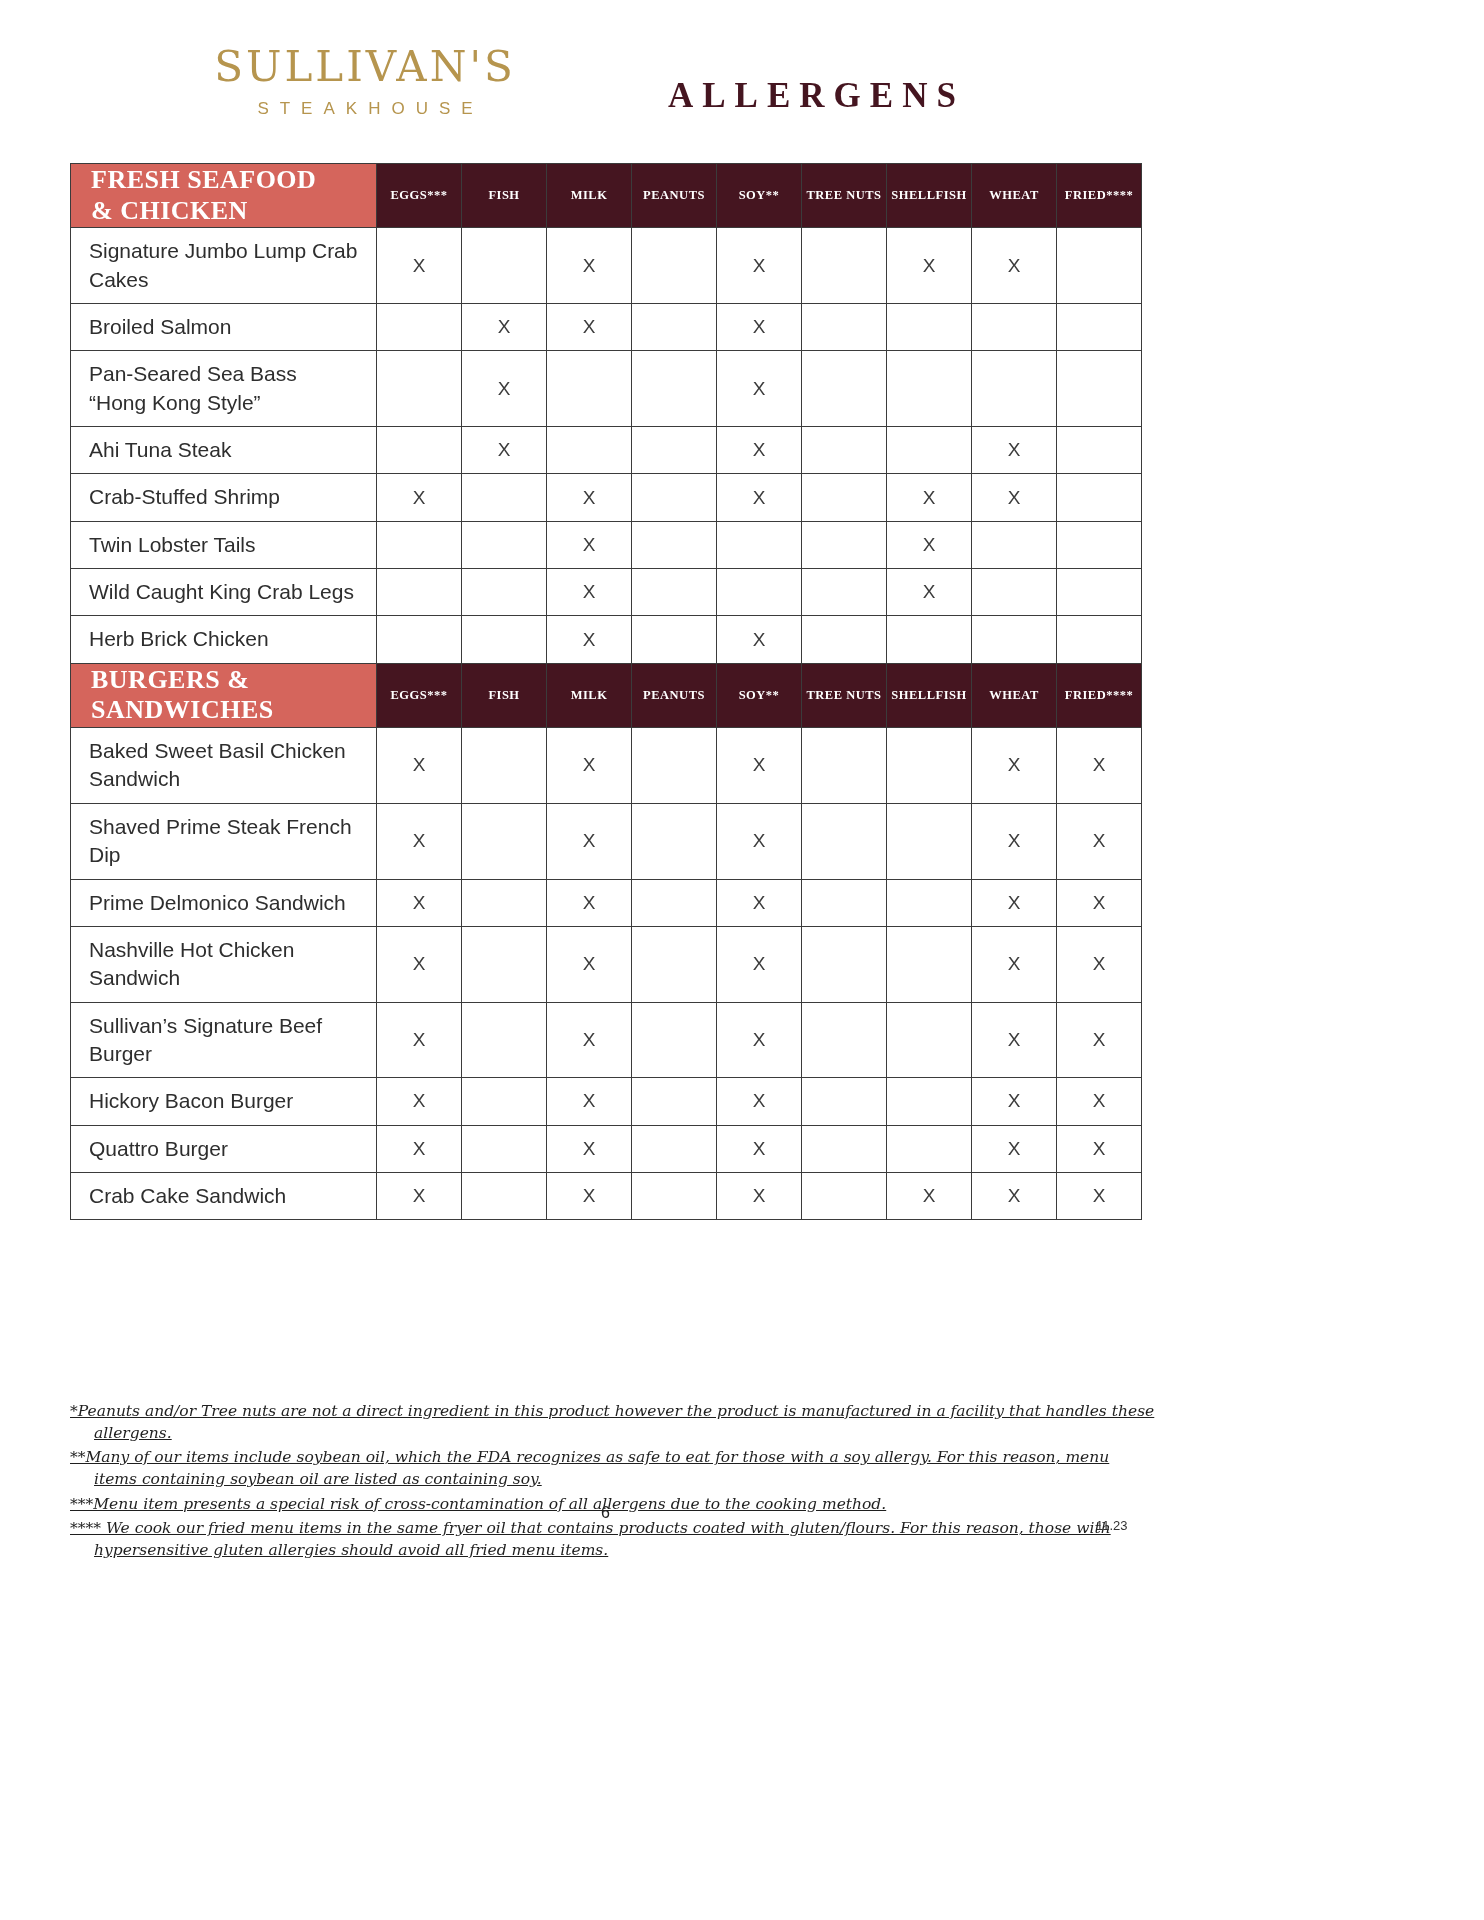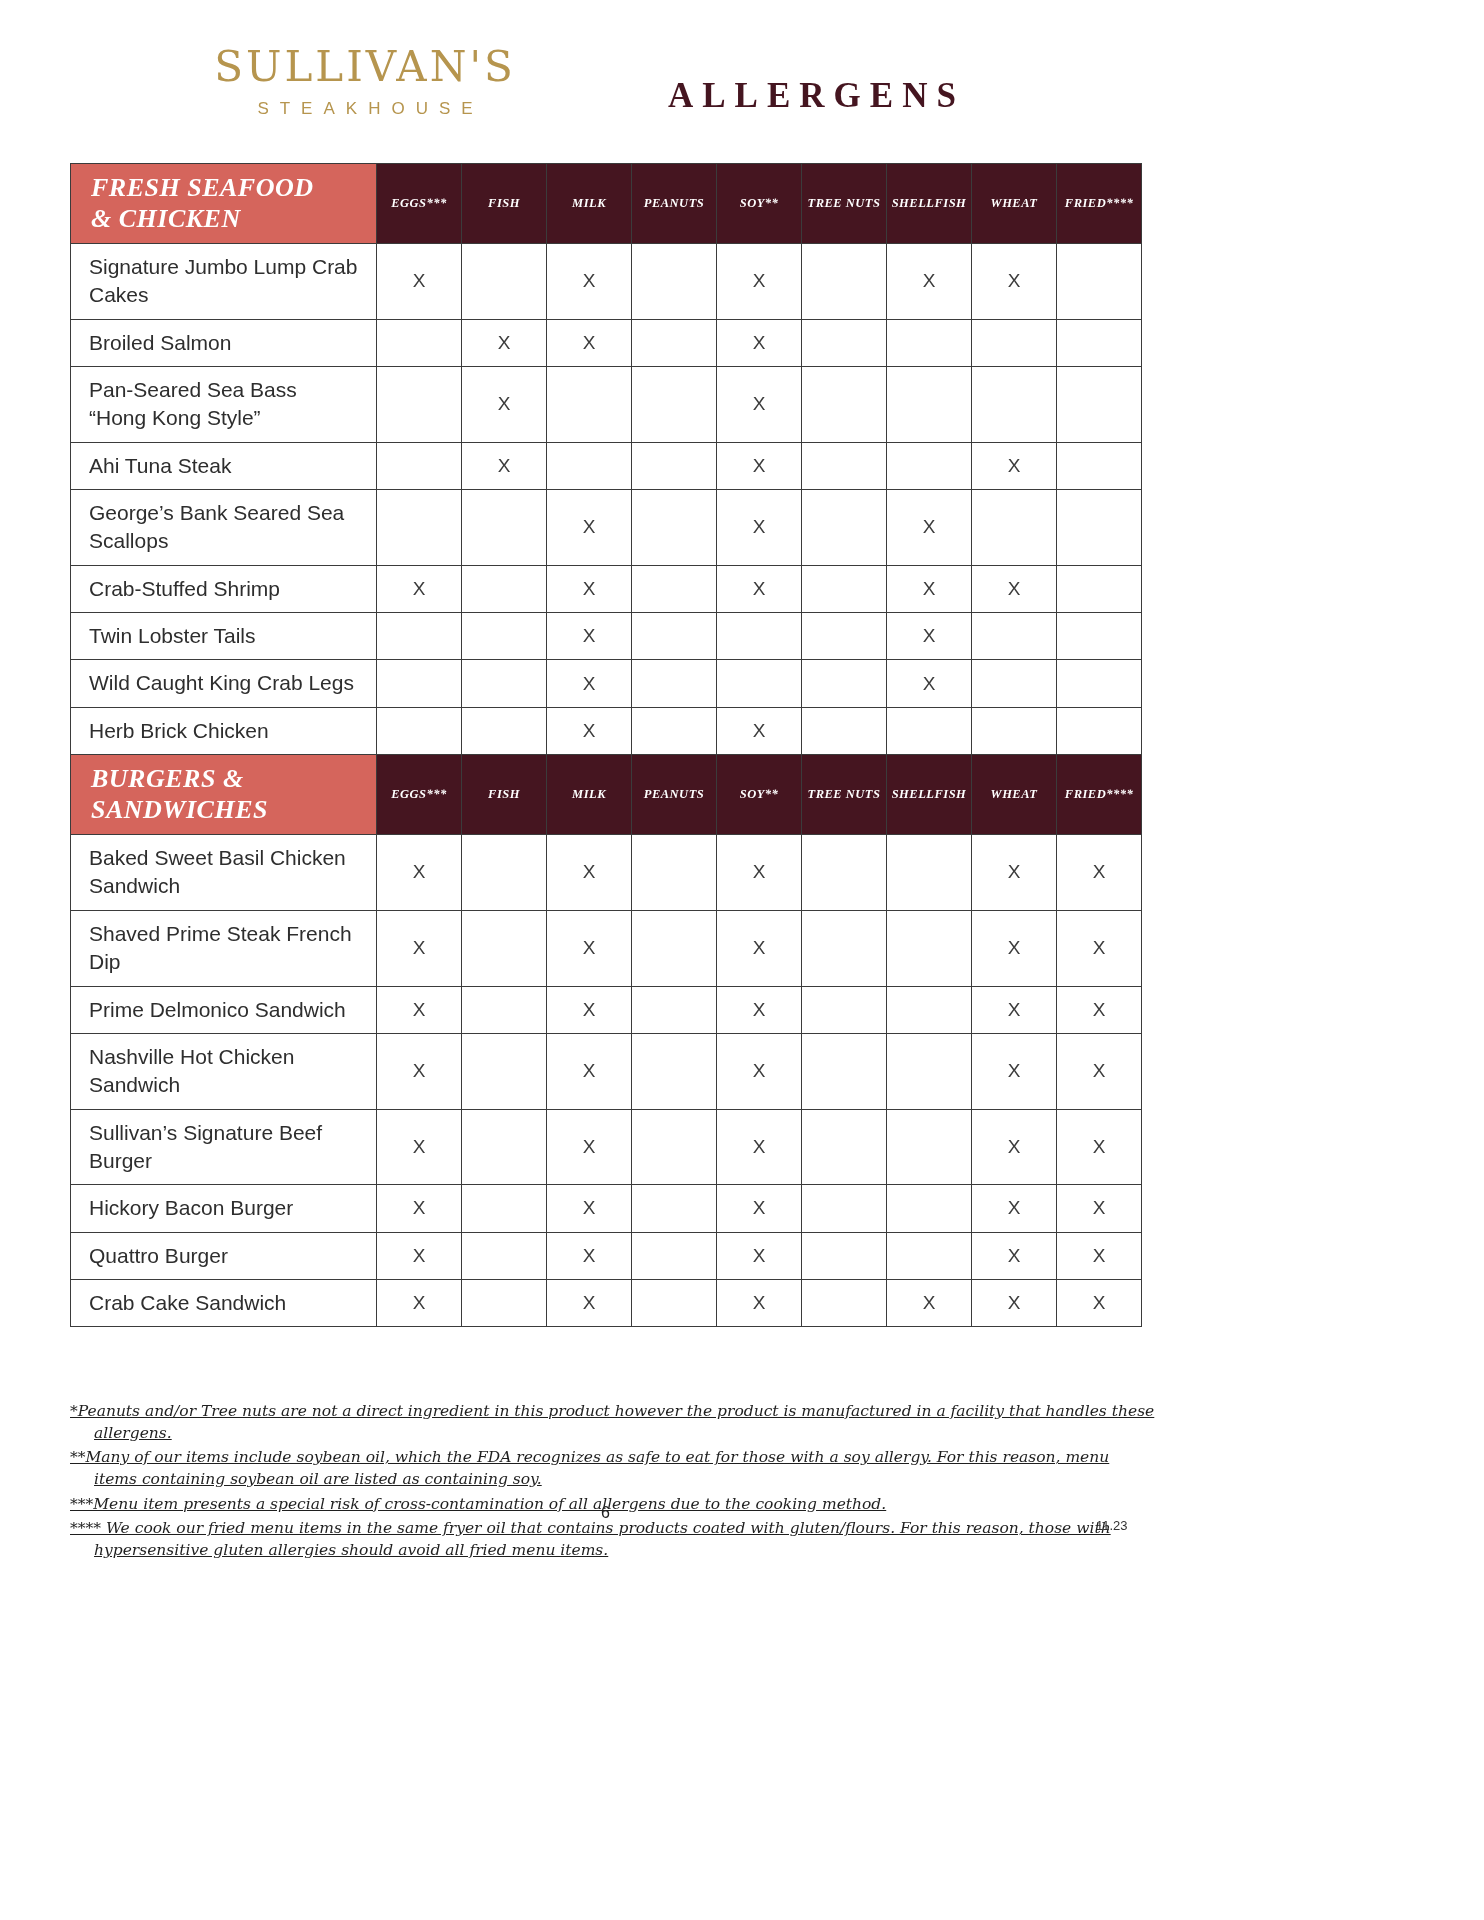--- a/index.html
+++ b/index.html
@@ -52,21 +52,21 @@
   
   table.allergen-table {
     position: absolute;
     left: 70px;
     top: 163px;
     border-collapse: collapse;
     table-layout: fixed;
   }
   .allergen-table td { border: 1px solid #3b3b3b; }
 
-  .section-header-row { height: 80px; font-style: italic; }
+  .section-header-row { height: 64px; }
   .section-title-cell {
     background: var(--salmon);
     color: #ffffff;
     font-family: "Liberation Serif", serif;
     font-weight: bold;
     font-size: 26px;
     line-height: 1.18;
     letter-spacing: 0.5px;
     padding-left: 20px;
     white-space: pre-line;
@@ -225,32 +225,20 @@
           <td class="mark-cell">X</td>
           <td class="mark-cell"></td>
           <td class="mark-cell"></td>
           <td class="mark-cell">X</td>
           <td class="mark-cell"></td>
           <td class="mark-cell"></td>
           <td class="mark-cell">X</td>
           <td class="mark-cell"></td>
         </tr>
         <tr class="item-row">
-          <td class="item-name-cell">George’s Bank Seared Sea Scallops</td>
-          <td class="mark-cell"></td>
-          <td class="mark-cell"></td>
-          <td class="mark-cell">X</td>
-          <td class="mark-cell"></td>
-          <td class="mark-cell">X</td>
-          <td class="mark-cell"></td>
-          <td class="mark-cell">X</td>
-          <td class="mark-cell"></td>
-          <td class="mark-cell"></td>
-        </tr>
-        <tr class="item-row">
           <td class="item-name-cell">Crab-Stuffed Shrimp</td>
           <td class="mark-cell">X</td>
           <td class="mark-cell"></td>
           <td class="mark-cell">X</td>
           <td class="mark-cell"></td>
           <td class="mark-cell">X</td>
           <td class="mark-cell"></td>
           <td class="mark-cell">X</td>
           <td class="mark-cell">X</td>
           <td class="mark-cell"></td>

